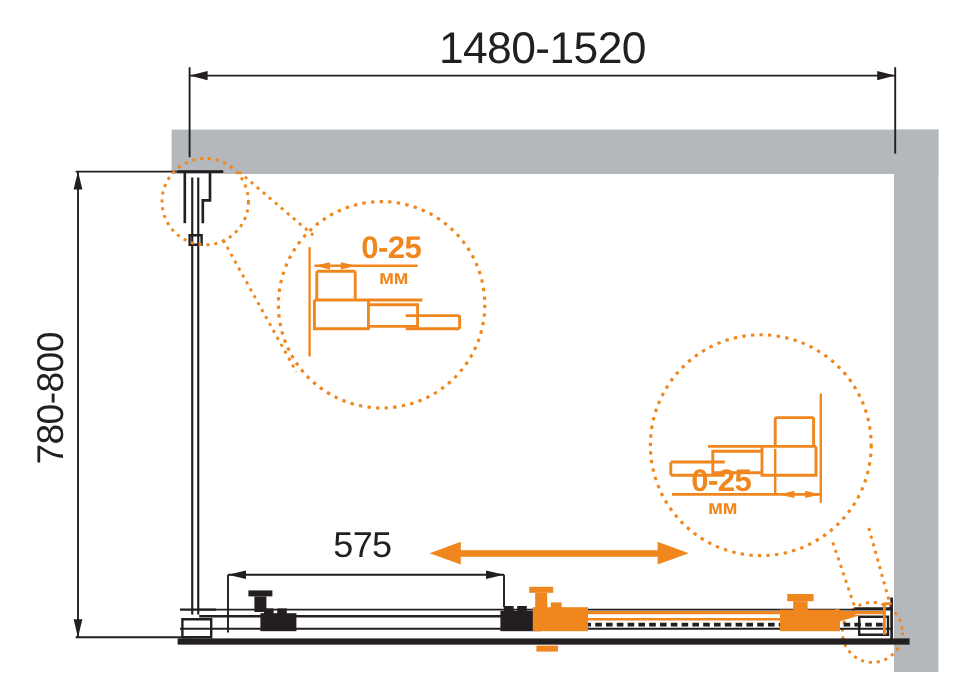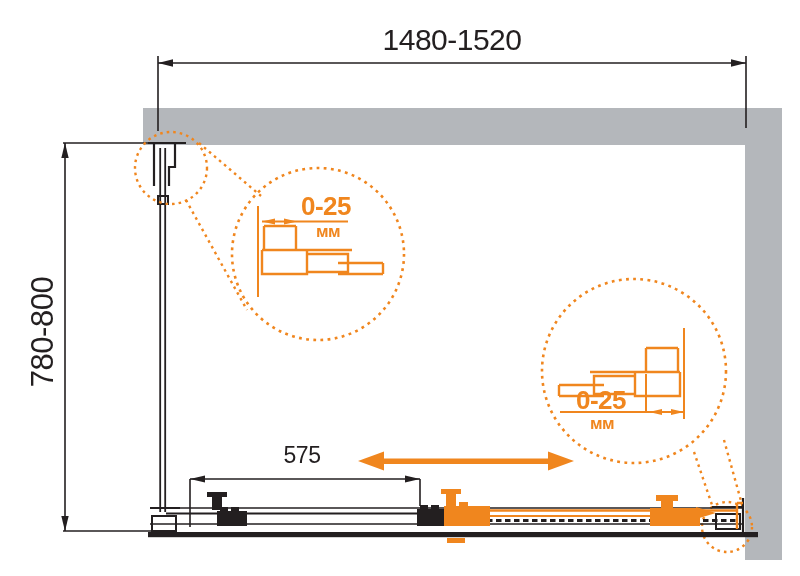--- a/index.html
+++ b/index.html
@@ -141,25 +141,25 @@
       <line class="k" stroke-width="1.6" x1="420" y1="479" x2="420" y2="506"></line>
     </g>
 
     <g>
       <rect class="of" x="380" y="458.5" width="172" height="5.5"></rect>
       <polygon class="of" points="358,461 384,451.5 384,470.5"></polygon>
       <polygon class="of" points="574,461 548,451.5 548,470.5"></polygon>
     </g>
   </svg>
 
-  <div class="lbl" style="left:452px;top:40px;font-size:30px">1480-1520</div>
+  <div class="lbl" style="left:452px;top:40px;font-size:37px">1480-1520</div>
 
   <div class="lbl rot" style="left:42px;top:332px;font-size:31px">780-800</div>
 
-  <div class="lbl" style="left:302px;top:455px;font-size:23px">575</div>
+  <div class="lbl" style="left:302px;top:455px;font-size:30px">575</div>
 
   <div class="lbl orange" style="left:326px;top:206px;font-size:26px">0-25</div>
   <div class="lbl orange" style="left:328px;top:231px;font-size:17px">мм</div>
 
   <div class="lbl orange" style="left:601px;top:400px;font-size:26px">0-25</div>
   <div class="lbl orange" style="left:602px;top:423px;font-size:17px">мм</div>
 
 </div>
 
 </body></html>

